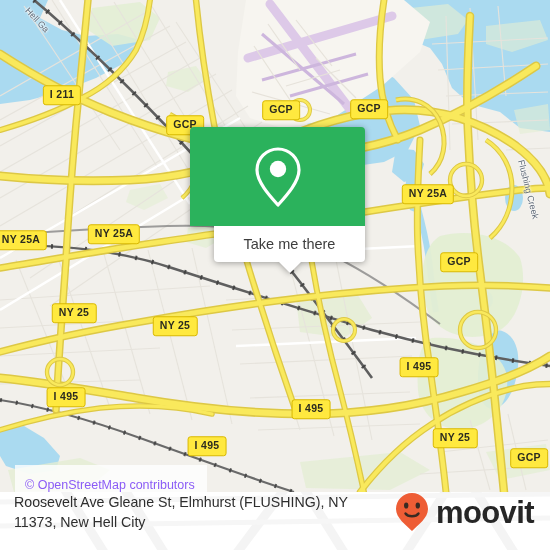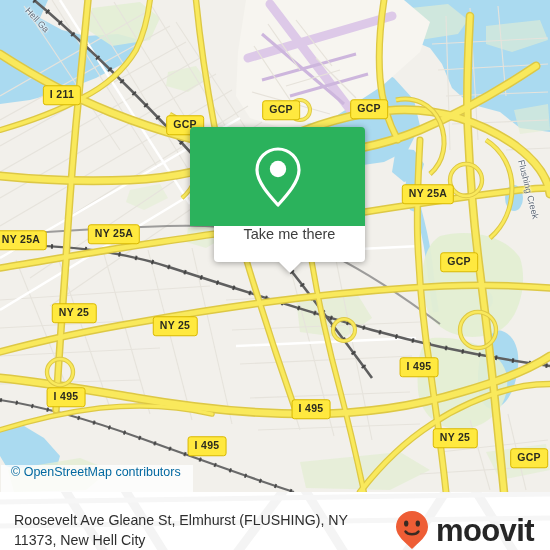--- a/index.html
+++ b/index.html
@@ -81,21 +81,21 @@
     border-radius: 4px 4px 0 0;
     display: flex;
     align-items: center;
     justify-content: center;
   }
   #callout-body {
     background: #ffffff;
     height: 36px;
     border-radius: 0 0 4px 4px;
     display: flex;
-    align-items: flex-start;
+    align-items: center;
     justify-content: center;
     position: relative;
     margin-left: 24px;
   }
   #callout-label {
     font-family: "Liberation Sans", sans-serif;
     font-size: 14.5px;
     color: #3d3d3d;
   }
   #callout-tail {
@@ -105,43 +105,43 @@
     transform: translateX(-50%);
     width: 0; height: 0;
     border-left: 11px solid transparent;
     border-right: 11px solid transparent;
     border-top: 11px solid #ffffff;
   }
 
   
   #attribution {
     position: absolute;
-    left: 1px;
+    left: 15px;
     bottom: 0;
     height: 27px;
     display: flex;
-    align-items: flex-start;
+    align-items: flex-end;
     padding: 0 12px 0 10px;
     background: rgba(255,255,255,0.78);
     font-family: "Liberation Sans", sans-serif;
     font-size: 12.5px;
-    color: #0369a1;
+    color: #8b5cf6;
     white-space: nowrap;
   }
 
   
   #footer {
     position: absolute;
     left: 0;
     top: 492px;
     width: 550px;
     height: 58px;
     background: #ffffff;
     display: flex;
-    align-items: flex-end;
+    align-items: flex-start;
     justify-content: space-between;
     box-sizing: border-box;
     padding: 0 14px 0 14px;
     overflow: hidden;
   }
   #footer-bg {
     position: absolute;
     left: 0; top: 0;
     width: 550px; height: 58px;
     pointer-events: none;

